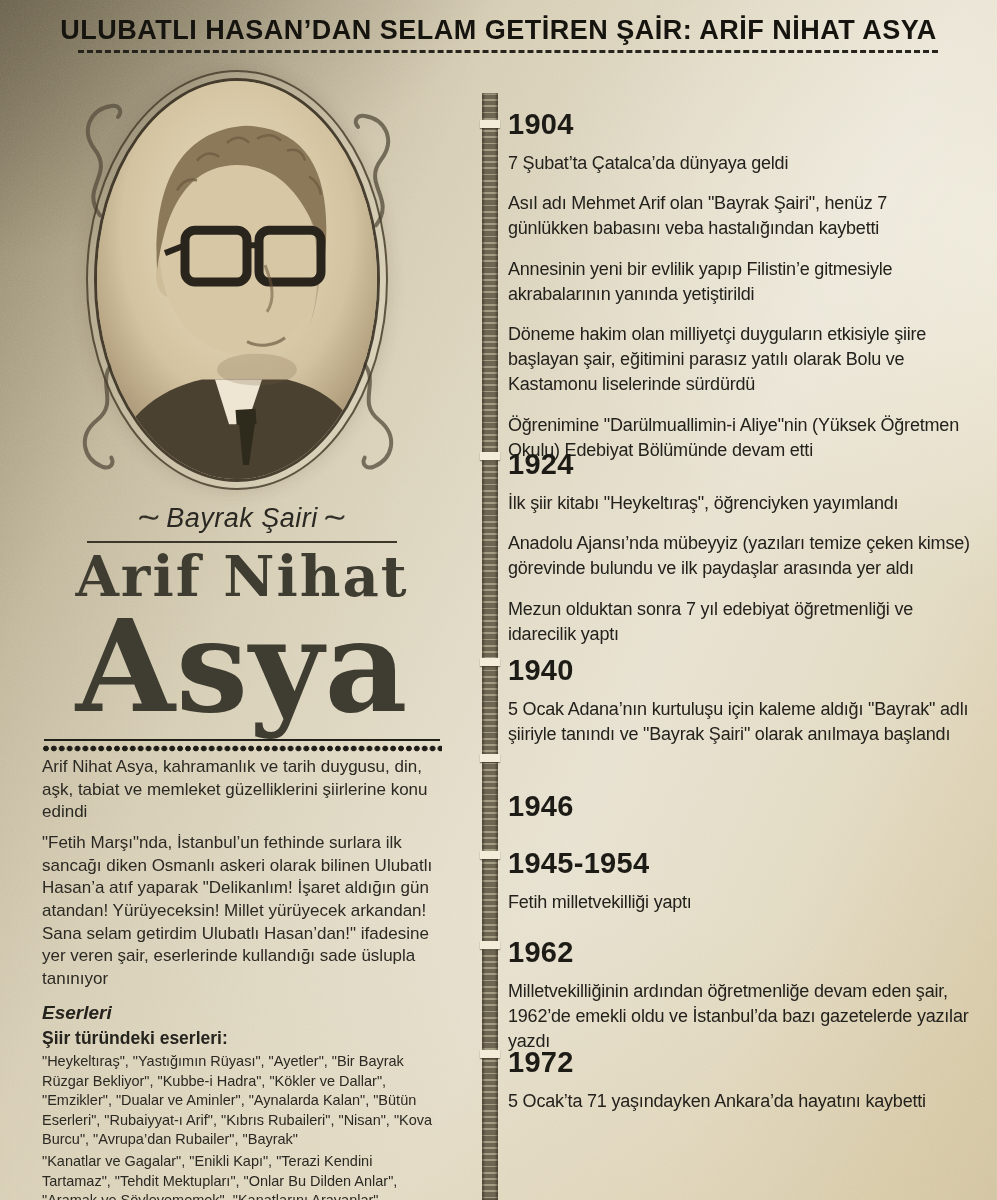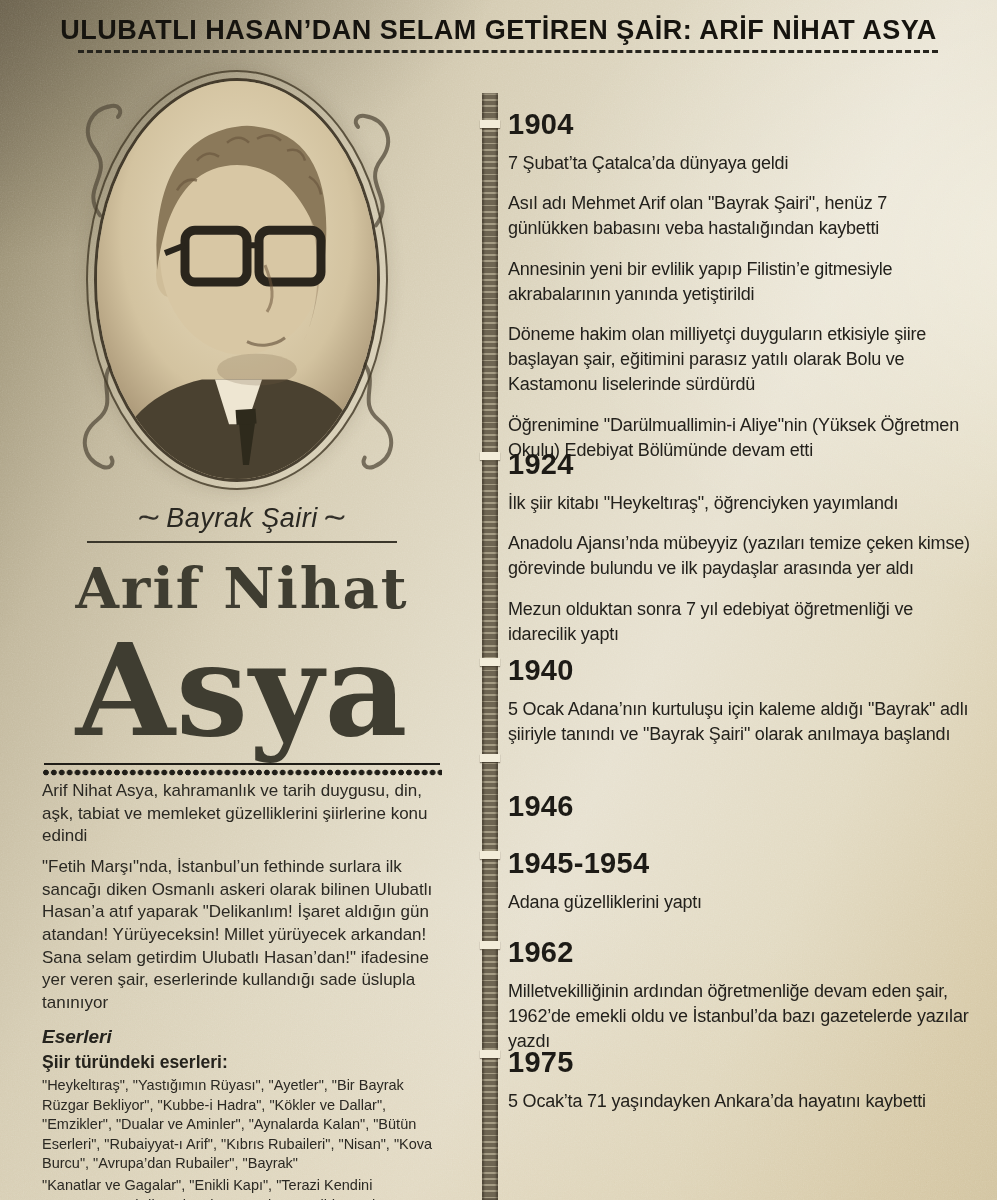--- a/index.html
+++ b/index.html
@@ -25,21 +25,21 @@
     box-shadow:0 0 18px rgba(60,50,30,.15);}
   .portrait-inner{width:100%;height:100%;border:3px solid rgba(58,49,34,.9);border-radius:50%;
     overflow:hidden;box-sizing:border-box;}
   .portrait-inner svg{display:block;width:100%;height:100%;}
 
   
   .left-col{position:absolute;left:42px;top:500px;width:400px;color:#2b2923;}
   .nickname{ text-align:center;font-style:italic;font-size:27px;color:#2a2822;letter-spacing:.5px;}
   .nickname .tilde{font-style:normal;font-weight:bold;font-size:22px;vertical-align:3px;padding:0 6px;color:#33302a;}
   .name-rule{width:310px;border:0;border-top:2px solid #3b372b;margin:7px auto 2px;}
-  .poet-line1{margin:16px;text-align:center;font-family:"DejaVu Serif",serif;font-weight:bold;
+  .poet-line1{margin:4px;text-align:center;font-family:"DejaVu Serif",serif;font-weight:bold;
     font-size:56px;letter-spacing:2px;color:#3f3d31;line-height:1.05;}
   .poet-line2{margin:-6px 0 0;text-align:center;font-family:"DejaVu Serif",serif;font-weight:bold;
     font-size:128px;letter-spacing:1px;color:#3f3d31;line-height:.98;}
   .div-solid{border-top:2px solid #201e18;margin:10px 2px 0;}
   .div-dots{height:9px;margin:3px 0 0;
     background-image:radial-gradient(circle,#201e18 2.5px,rgba(0,0,0,0) 3.2px);
     background-size:7.9px 9px;background-position:0 50%;background-repeat:repeat-x;}
   .bio{font-size:17px;line-height:1.33;margin:3px 0 0;color:#2b2923;}
   .bio + .bio{margin-top:8px;}
   .works-heading{font-style:italic;font-weight:bold;font-size:19px;margin:12px 0 0;color:#25231d;}
@@ -179,25 +179,25 @@
     <h2 class="tl-year">1940</h2>
     <p class="tl-entry">5 Ocak Adana’nın kurtuluşu için kaleme aldığı "Bayrak" adlı şiiriyle tanındı ve "Bayrak Şairi" olarak anılmaya başlandı</p>
   </div>
 
   <div class="tl-section" style="top:790px;">
     <h2 class="tl-year">1946</h2>
   </div>
 
   <div class="tl-section" style="top:847px;">
     <h2 class="tl-year">1945-1954</h2>
-    <p class="tl-entry">Adana güzelliklerini yaptı</p>
+    <p class="tl-entry">Fetih milletvekilliği yaptı</p>
   </div>
 
   <div class="tl-section" style="top:936px;">
     <h2 class="tl-year">1962</h2>
     <p class="tl-entry">Milletvekilliğinin ardından öğretmenliğe devam eden şair, 1962’de emekli oldu ve İstanbul’da bazı gazetelerde yazılar yazdı</p>
   </div>
 
   <div class="tl-section" style="top:1046px;">
-    <h2 class="tl-year">1975</h2>
+    <h2 class="tl-year">1972</h2>
     <p class="tl-entry">5 Ocak’ta 71 yaşındayken Ankara’da hayatını kaybetti</p>
   </div>
 </div>
 
 </body></html>

